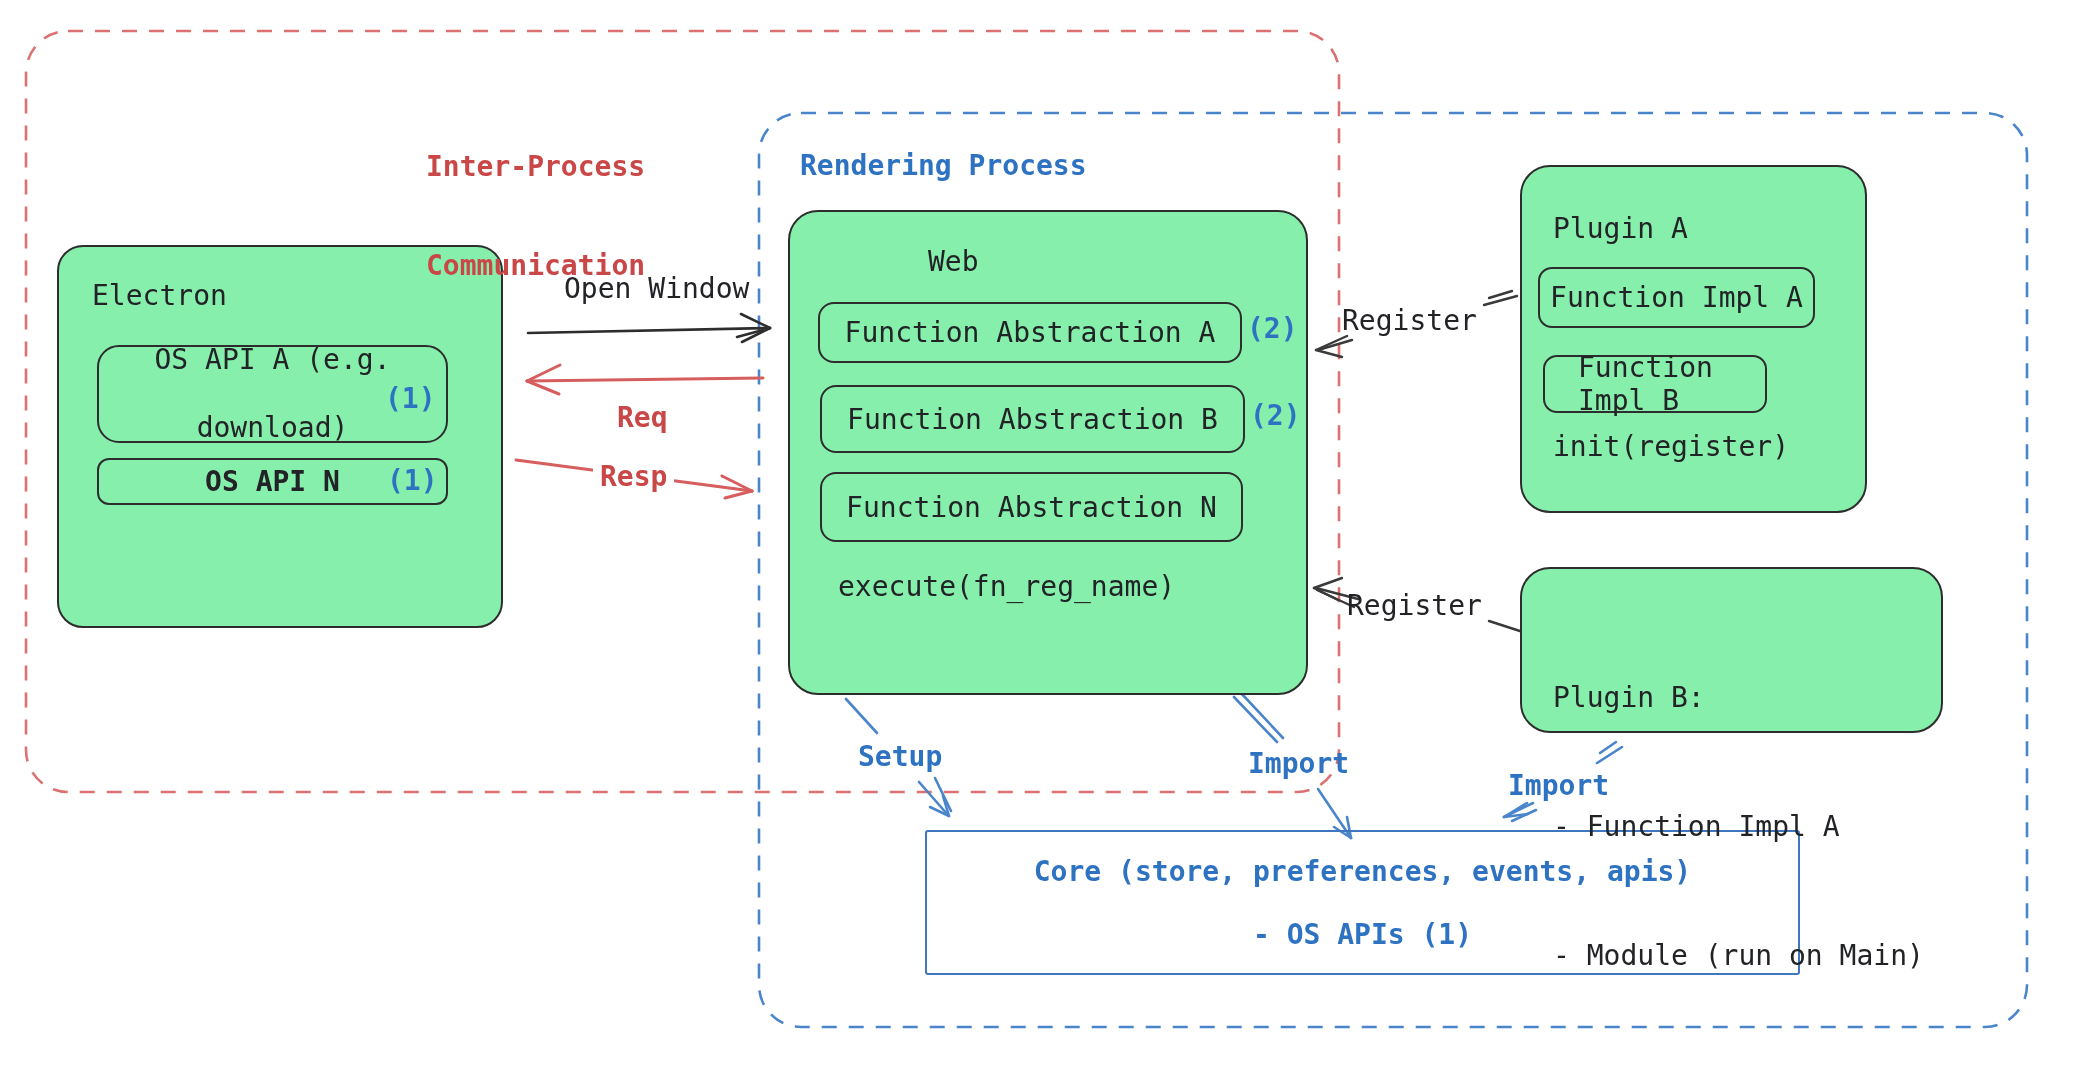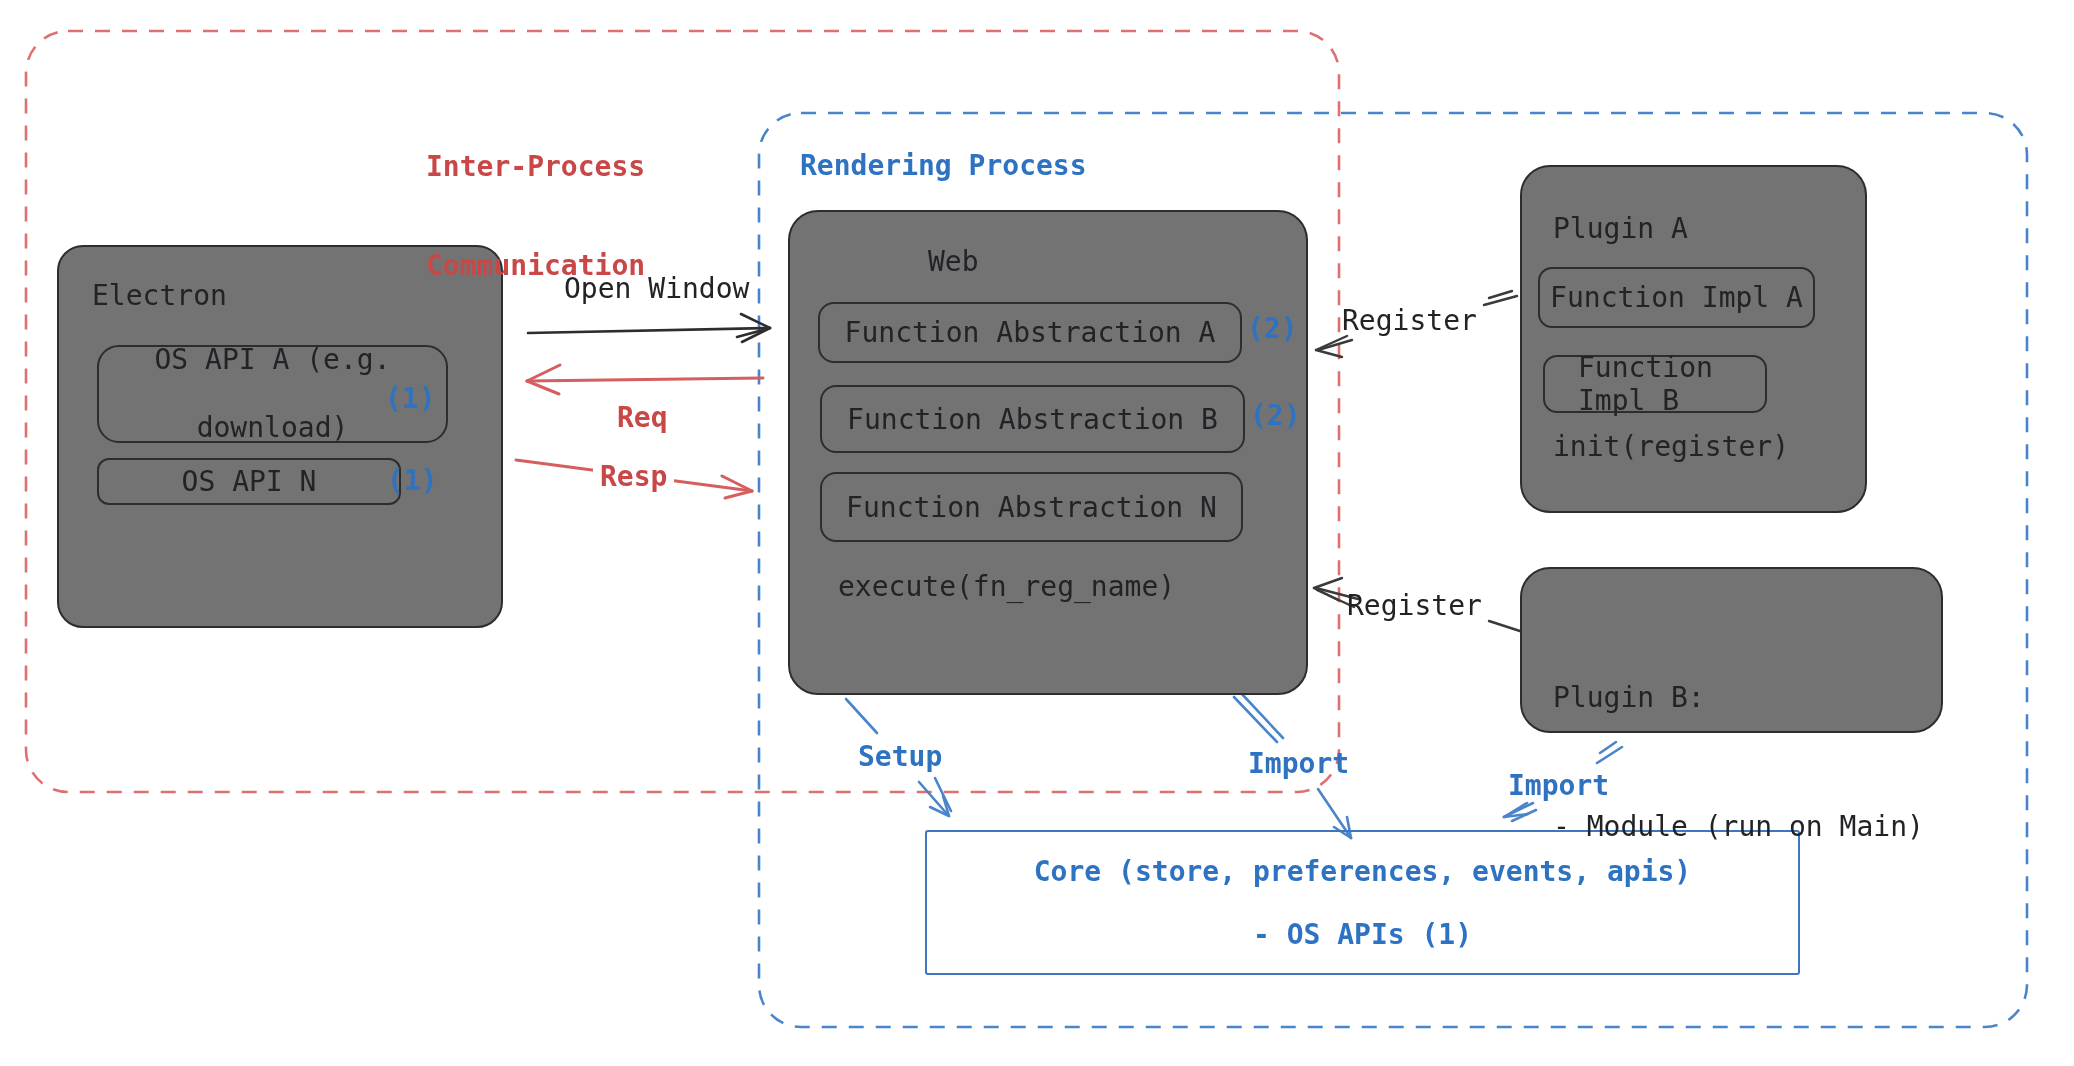--- a/index.html
+++ b/index.html
@@ -2,21 +2,21 @@
 <html><head>
 <meta charset="utf-8">
 <style>
   html,body{margin:0;padding:0;background:#ffffff;}
   #canvas{
     position:relative;width:2074px;height:1066px;background:#ffffff;overflow:hidden;
     font-family:"DejaVu Sans Mono","Liberation Mono",monospace;
     color:#222326;
   }
   #arrow-layer{position:absolute;left:0;top:0;width:2074px;height:1066px;z-index:1;pointer-events:none;}
-  .box{position:absolute;background:#737373;border:2px solid #2d2d2d;box-sizing:border-box;z-index:2;}
+  .box{position:absolute;background:#86efac;border:2px solid #2d2d2d;box-sizing:border-box;z-index:2;}
   .ghost{background:transparent;}
   .txt{position:absolute;z-index:3;font-size:28px;line-height:33px;white-space:pre;}
   .center-flex{display:flex;align-items:center;justify-content:center;}
   .col-flex{display:flex;flex-direction:column;align-items:center;justify-content:center;gap:32px;}
   .red{color:#c94747;font-weight:bold;}
   .blue{color:#2e72c2;font-weight:bold;}
   .badge{position:absolute;z-index:4;color:#2e72c2;font-size:28px;line-height:33px;font-weight:bold;}
   .whitebg{background:#ffffff;padding:0 7px;}
 </style>
 </head>
@@ -99,21 +99,21 @@
 
   <div class="box" style="left:57px;top:245px;width:446px;height:383px;border-radius:26px;"></div>
   <div class="txt" style="left:92px;top:279px;">Electron</div>
 
   <div class="box col-flex" style="left:97px;top:345px;width:351px;height:98px;border-radius:22px;line-height:36px;font-size:28px;">
     <div>OS API A (e.g.</div>
     <div>download)</div>
   </div>
   <div class="badge" style="left:385px;top:382px;">(1)</div>
 
-  <div class="box center-flex" style="left:97px;top:458px;width:304px;height:47px;border-radius:12px;font-size:28px;">
+  <div class="box center-flex" style="left:97px;top:458px;width:351px;height:47px;border-radius:12px;font-size:28px;font-weight:bold;">
     <span>OS API N</span>
   </div>
   <div class="badge" style="left:387px;top:464px;">(1)</div>
 
   <div class="box" style="left:788px;top:210px;width:520px;height:485px;border-radius:30px;"></div>
   <div class="txt" style="left:928px;top:245px;">Web</div>
 
   <div class="box center-flex" style="left:818px;top:302px;width:424px;height:61px;border-radius:16px;font-size:28px;">
     <span>Function Abstraction A</span>
   </div>
@@ -137,20 +137,21 @@
     <span>Function Impl A</span>
   </div>
   <div class="box center-flex" style="left:1543px;top:355px;width:224px;height:58px;border-radius:14px;font-size:28px;padding-left:33px;">
     <span>Function Impl B</span>
   </div>
   <div class="txt" style="left:1553px;top:430px;">init(register)</div>
 
   <div class="box" style="left:1520px;top:567px;width:423px;height:166px;border-radius:30px;"></div>
   <div class="txt" style="left:1553px;top:590px;line-height:43px;">
     <div>Plugin B:</div>
+    <div>- Function Impl A</div>
     <div>- Module (run on Main)</div>
   </div>
 
   <div class="box ghost col-flex" style="left:925px;top:830px;width:875px;height:145px;border-radius:3px;border-color:#3f76c0;line-height:31px;font-size:28px;">
     <div class="blue">Core (store, preferences, events, apis)</div>
     <div class="blue">- OS APIs (1)</div>
   </div>
 
   <div class="txt" style="left:552px;top:272px;margin-left:12px;">Open Window</div>
   <div class="txt red whitebg" style="left:610px;top:360px;margin-top:41px;">Req</div>

